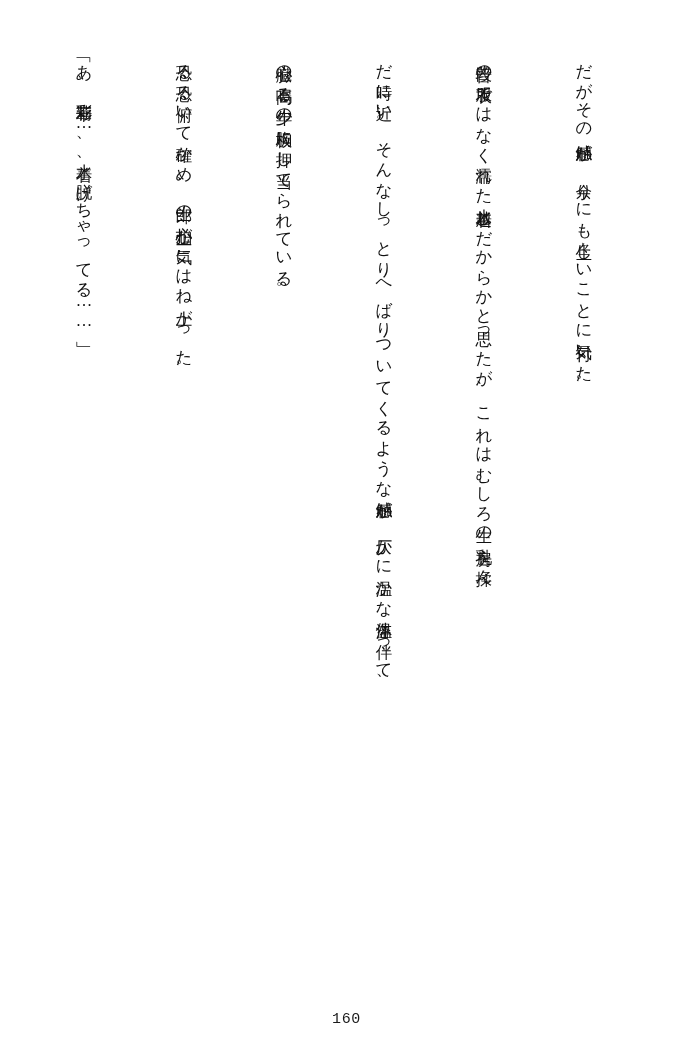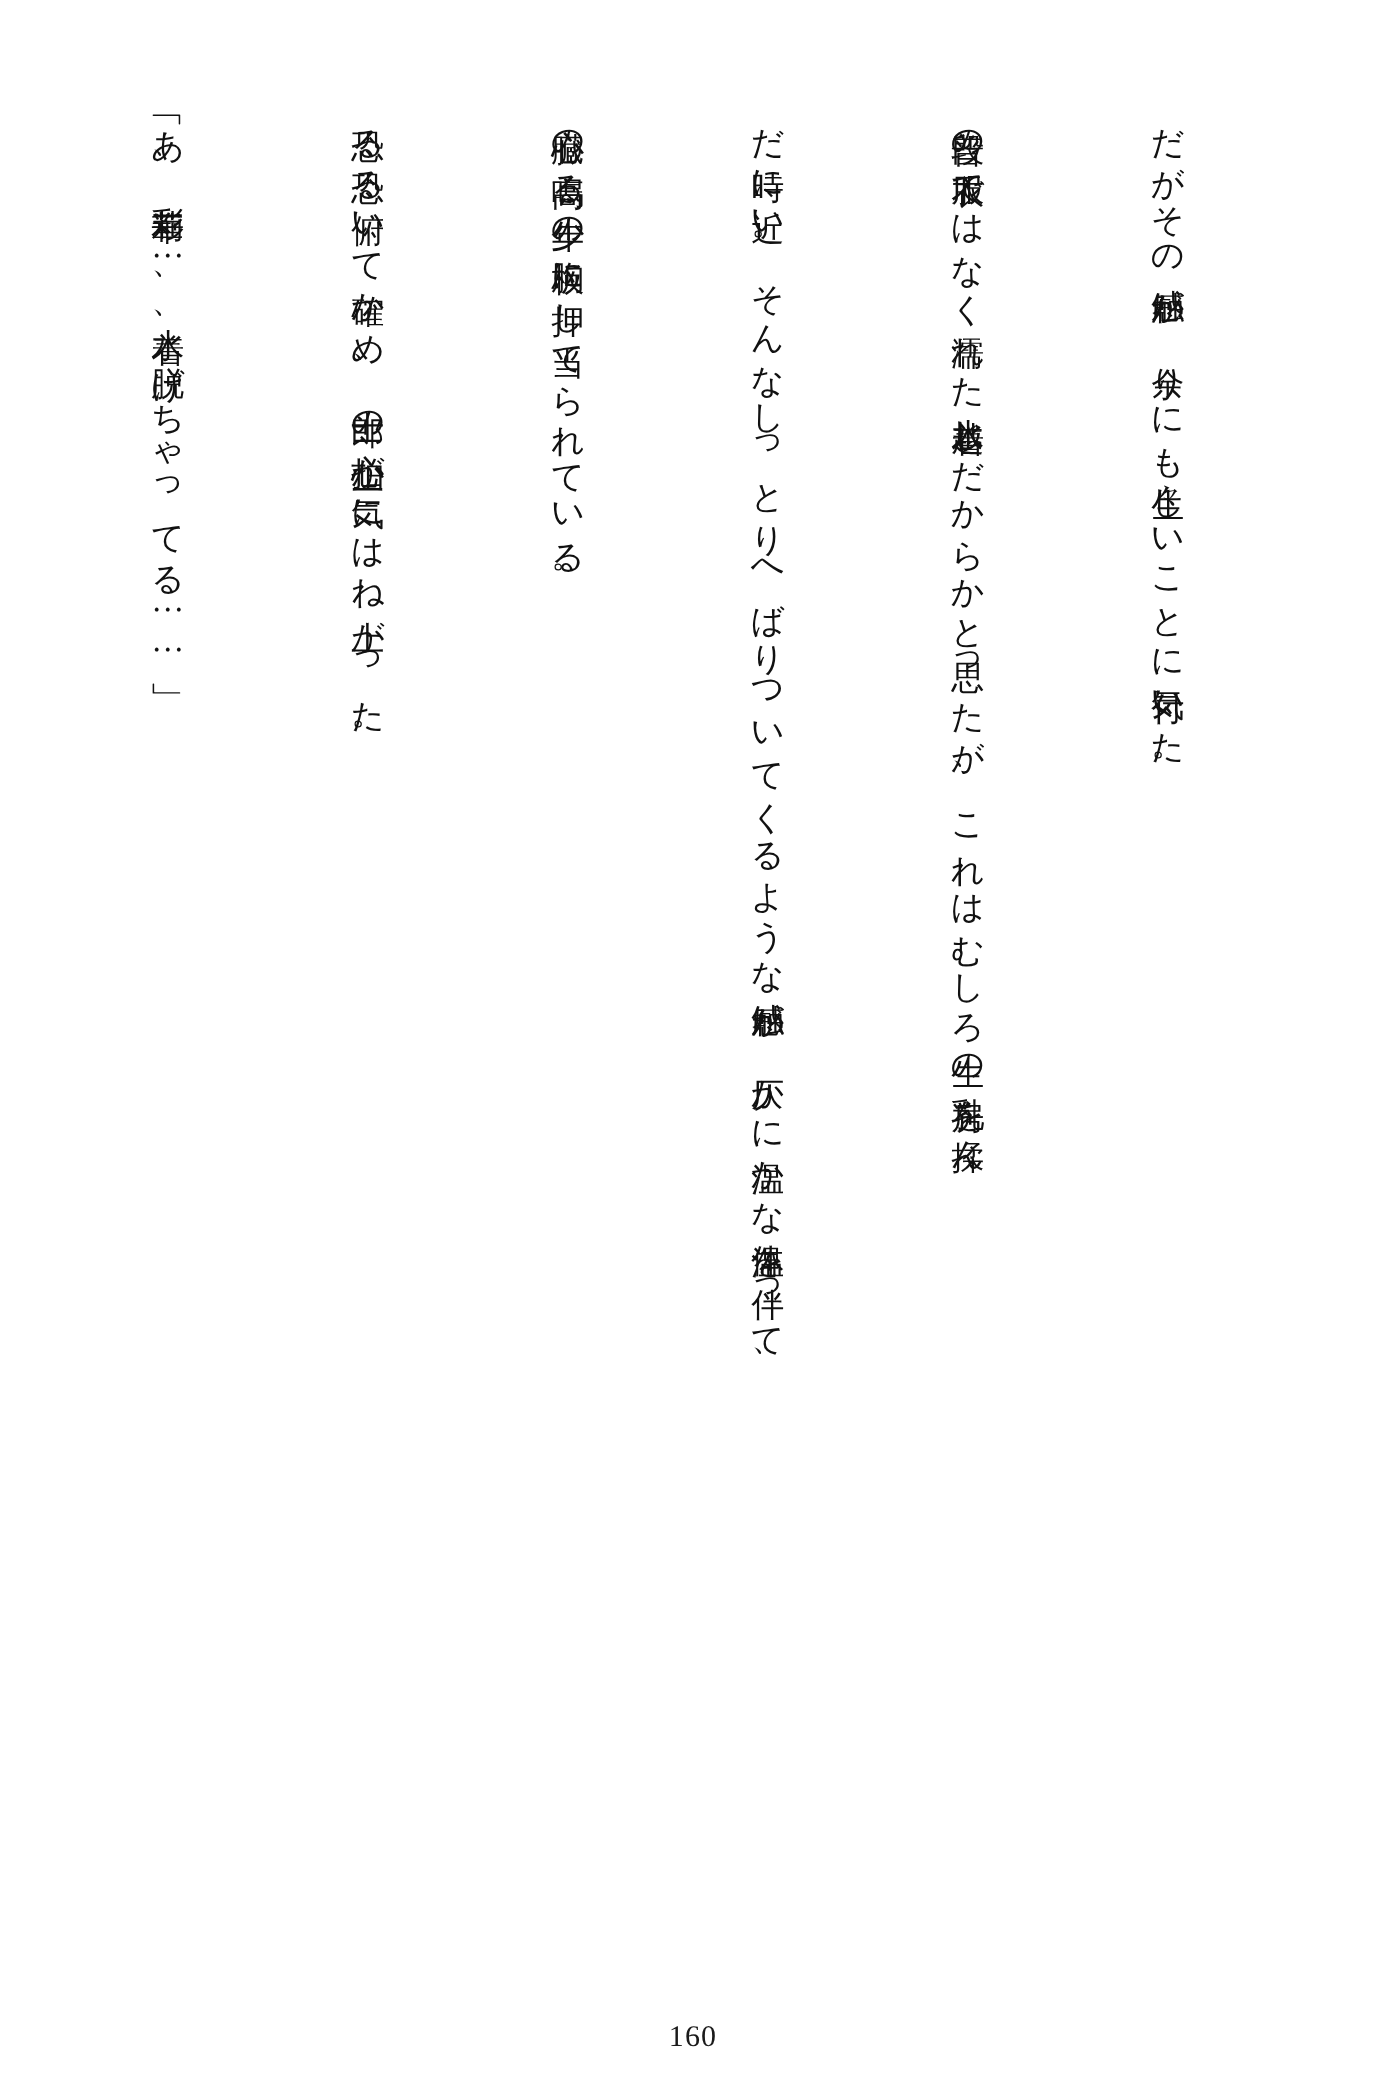--- a/index.html
+++ b/index.html
@@ -46,21 +46,21 @@
     padding: 0;
     text-indent: 0;
   }
   #page-number {
     position: absolute;
     bottom: 22px;
     left: 0;
     width: 693px;
     text-align: center;
     font-size: 15px;
-    font-family: Liberation Serif, serif;
+    font-family: Liberation Mono, monospace;
     color: #1a1a1a;
     letter-spacing: 0.04em;
   }
 </style>
 </head>
 <body>
 
 <div id="page">
 
   <div id="text-block">

